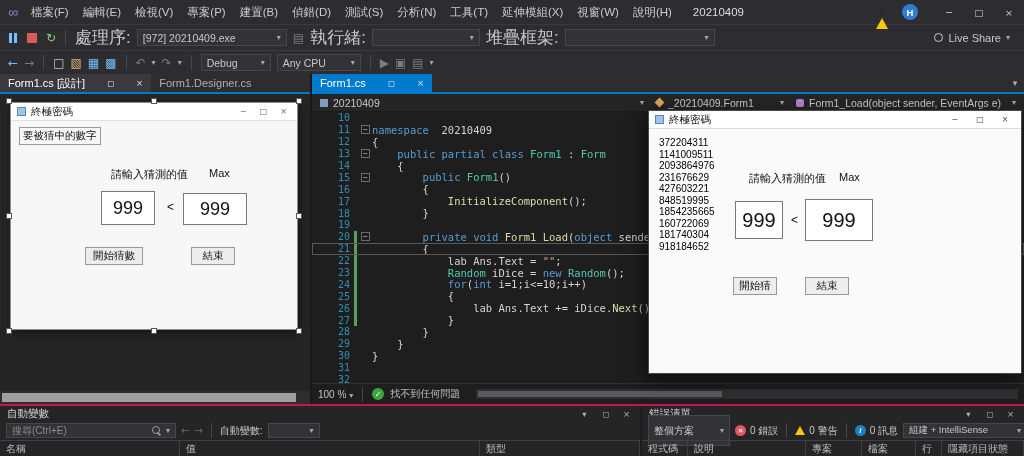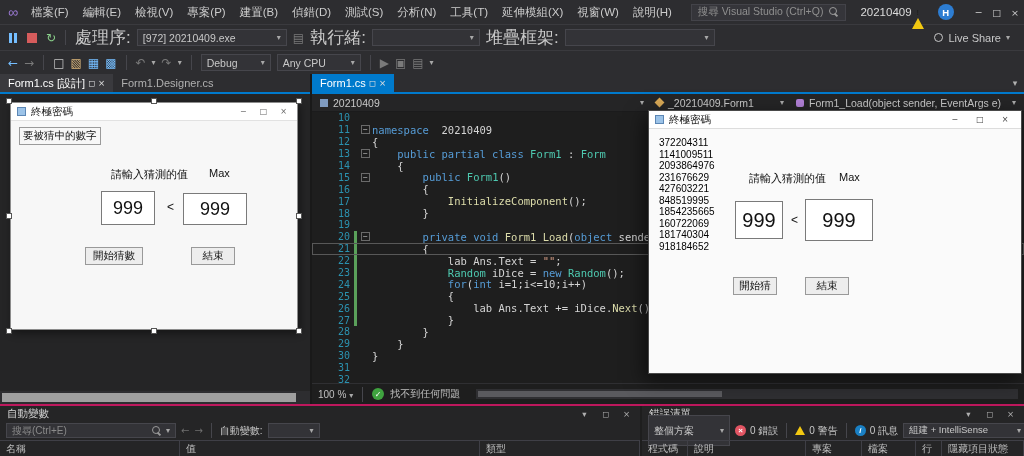--- a/index.html
+++ b/index.html
@@ -38,21 +38,21 @@
   .green{color:#8ad18a}.gray{color:#7a7a7a}.gold{color:#dcb67a}.blue{color:#75beff}
   .tlabel{font-size:17px;color:#c8c8c8;white-space:nowrap;flex:none}
   .dd{height:17px;background:#333337;border:1px solid #46464c;display:flex;align-items:center;gap:4px;padding:0 5px;font-size:10.5px;color:#c8c8c8;white-space:nowrap;flex:none;overflow:hidden}
   .lshare{display:flex;align-items:center;gap:5px;font-size:11px;color:#c8c8c8;margin-right:6px;flex:none}
   .shareico{width:9px;height:9px;border:1px solid #c8c8c8;border-radius:50%;flex:none}
 
   
   .content{position:absolute;top:74px;left:0;width:1024px;height:330px;display:flex}
   .leftpane{width:312px;display:flex;flex-direction:column;background:#252526;border-right:2px solid #191919;flex:none}
   .tabsrow{height:20px;display:flex;align-items:stretch;background:#2d2d30;border-bottom:2px solid #007acc}
-  .tab{display:flex;align-items:center;gap:3px;padding:0 8px;font-size:11px;color:#b0b0b0;white-space:nowrap}
+  .tab{display:flex;align-items:center;gap:22px;padding:0 8px;font-size:11px;color:#b0b0b0;white-space:nowrap}
   .tab.active-dark{background:#3a3a3e;color:#fff}
   .tab.active-blue{background:#007acc;color:#fff}
   .tabico{font-size:8.5px;color:#e0e0e0}
   .tabddl{width:18px;text-align:center;font-size:9px;color:#b0b0b0;align-self:center}
 
   
   .designer{flex:1;position:relative;background:#252526;overflow:hidden}
   .dform{position:absolute;left:10px;top:8px;width:288px;height:228px;background:#f7f7f7;border:1px solid #8c8c8c;box-shadow:2px 3px 8px rgba(0,0,0,.45)}
   .ftitle{height:18px;background:#fff;display:flex;align-items:center;gap:5px;padding:0 6px;font-size:10.5px;color:#1a1a1a;border-bottom:1px solid #e2e2e2}
   .ficon{width:9px;height:9px;border:1px solid #5c87b5;background:#9cc3e8;flex:none}
@@ -143,24 +143,20 @@
         <span class="menu">專案(P)</span>
         <span class="menu">建置(B)</span>
         <span class="menu">偵錯(D)</span>
         <span class="menu">測試(S)</span>
         <span class="menu">分析(N)</span>
         <span class="menu">工具(T)</span>
         <span class="menu">延伸模組(X)</span>
         <span class="menu">視窗(W)</span>
         <span class="menu">說明(H)</span>
       </nav>
-    <div class="qsearch">
-      <span class="qtext">搜尋 Visual Studio (Ctrl+Q)</span>
-      <span class="mag"></span>
-    </div>
     <span class="soln">20210409</span>
     <span class="spacer"></span>
     <span class="warnwrap"><span class="tri"></span><span class="bang">!</span></span>
     <span class="avatar">H</span>
     <span class="wbtn">─</span>
     <span class="wbtn">□</span>
     <span class="wbtn">×</span>
   </div>
 
   <div class="toolbar tb1">

